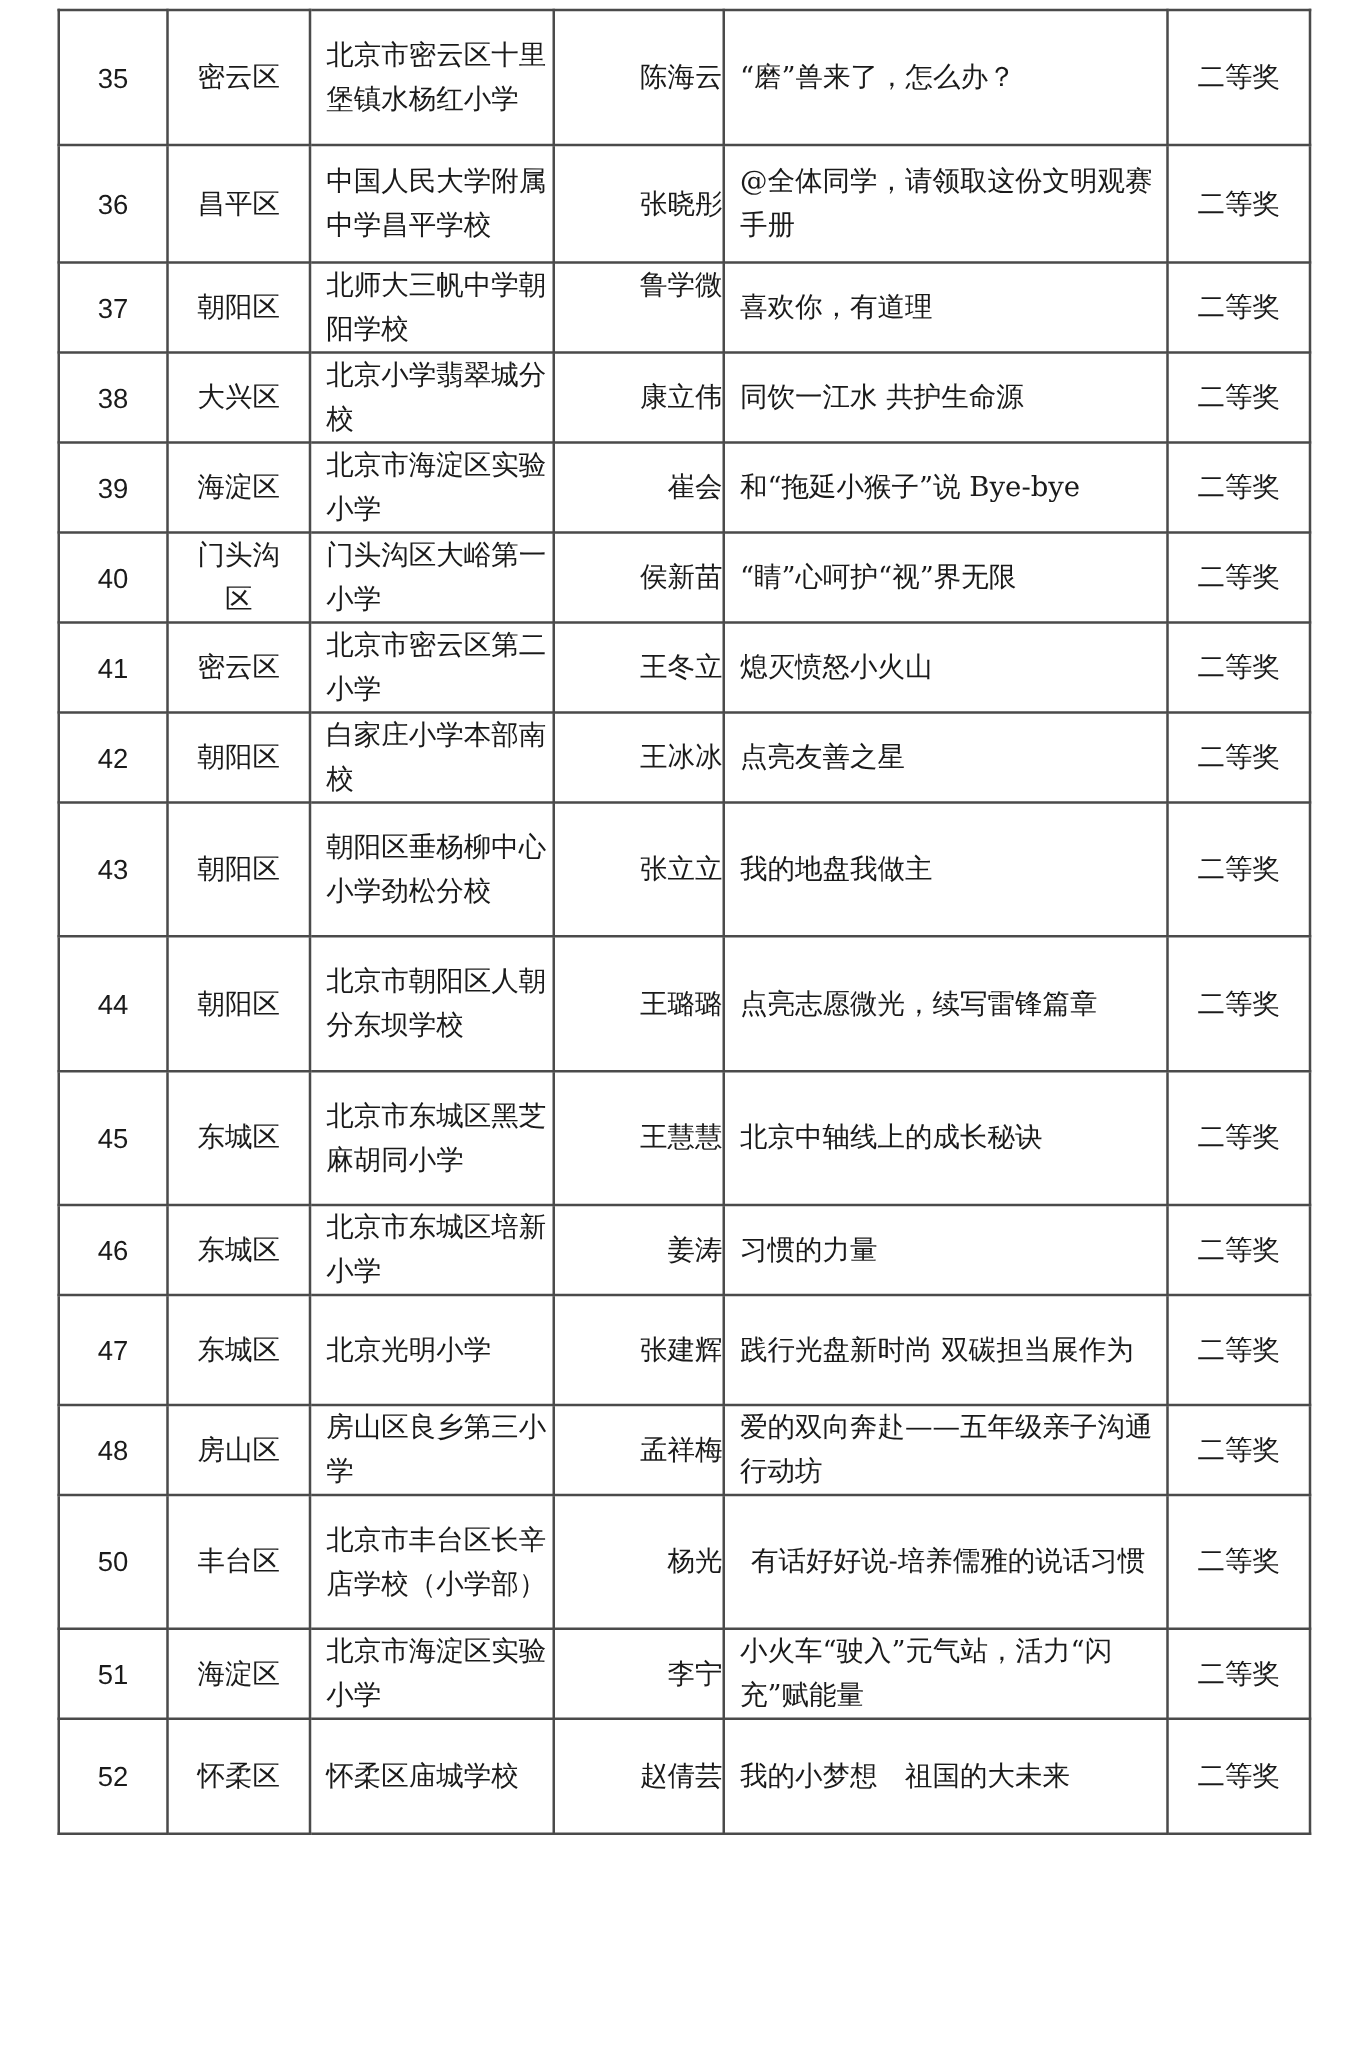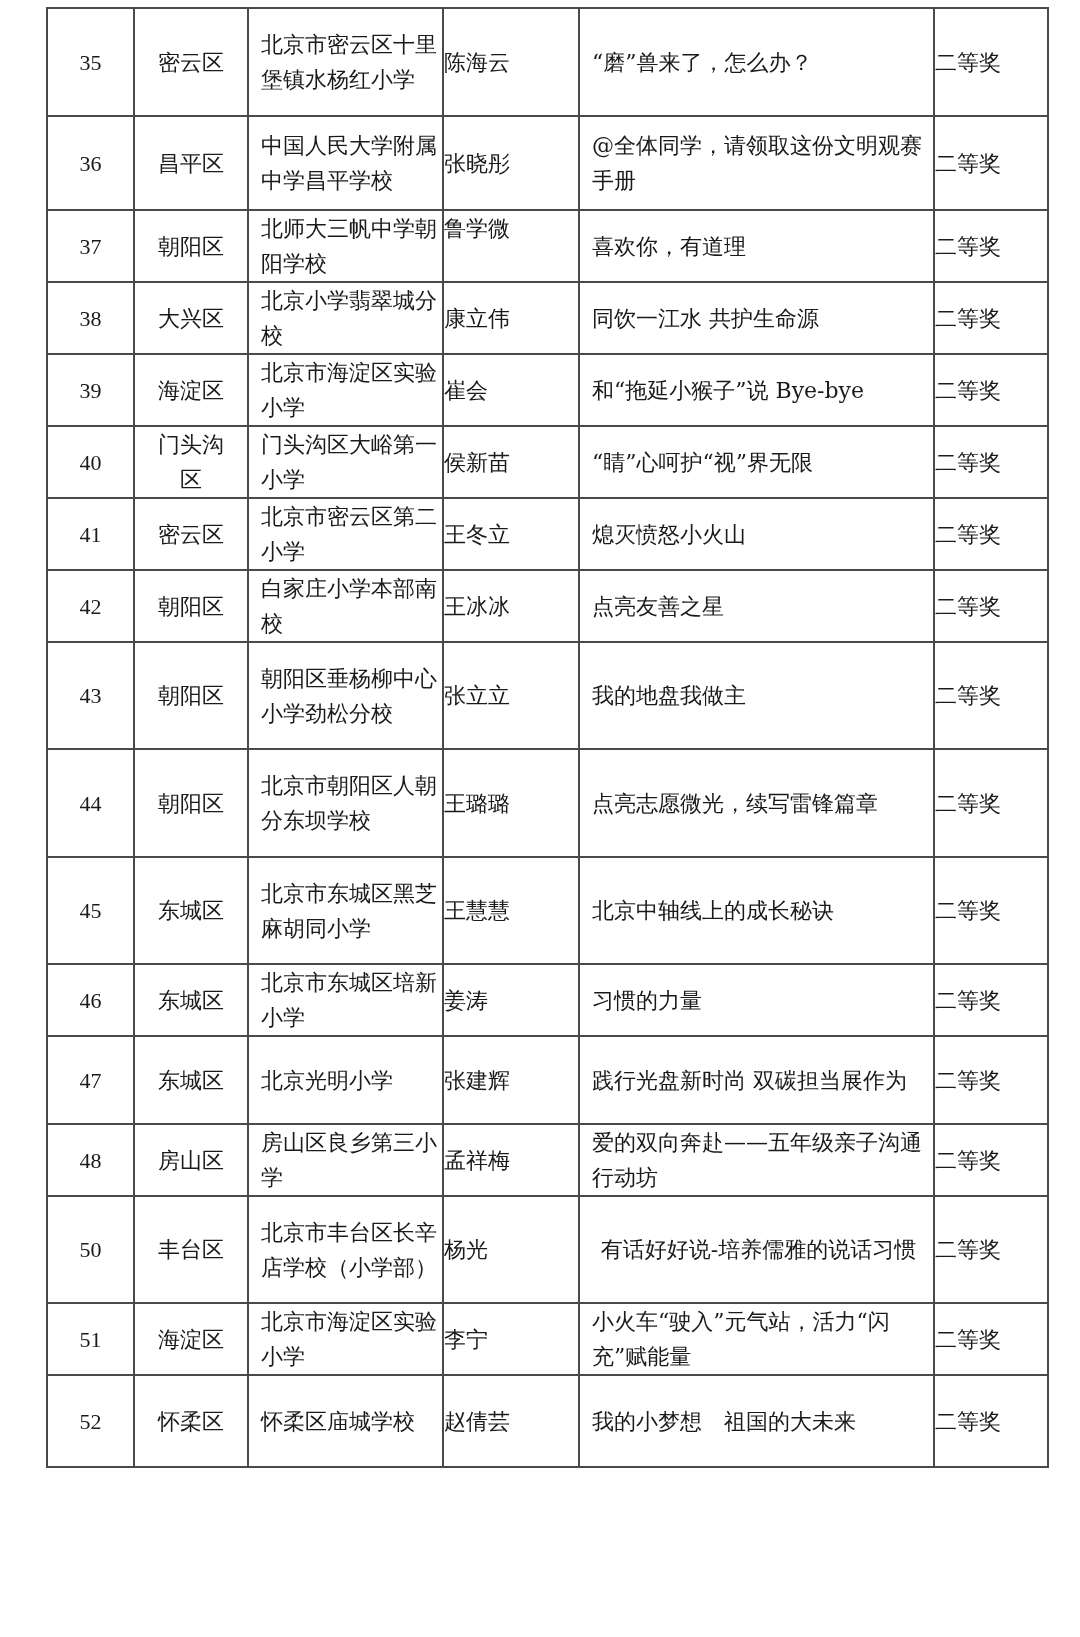--- a/index.html
+++ b/index.html
@@ -2,26 +2,26 @@
 <html><head>
 <meta charset="utf-8">
 <style>
   html, body { margin: 0; padding: 0; background: #ffffff; }
   body { width: 1080px; height: 1637px; position: relative; overflow: hidden;
          font-family: "DejaVu Serif", "Liberation Serif", serif; color: #1a1a1a; }
   table.awards { position: absolute; left: 46px; top: 7px; border-collapse: collapse;
                  table-layout: fixed; width: 953px; }
   table.awards td { border: 2px solid #4a4a4a; padding: 0; font-size: 22px; line-height: 35px;
                     vertical-align: middle; }
-  td.c-no { width: 85px; text-align: center; font-family: Liberation Serif, serif; font-size: 23px; }
+  td.c-no { width: 85px; text-align: center; font-family: Liberation Sans, sans-serif; font-size: 23px; }
   td.c-dist { width: 112px; text-align: center; }
   td.c-school { width: 177px; text-align: left; padding-left: 12px !important; padding-right: 4px !important; }
-  td.c-name { width: 134px; text-align: left; margin-top: 16px; }
+  td.c-name { width: 134px; text-align: right; margin-top: 16px; }
   td.c-title { width: 333px; text-align: left; padding-left: 12px !important; padding-right: 8px !important; }
-  td.c-prize { width: 112px; text-align: left; }
+  td.c-prize { width: 112px; text-align: center; }
   td.c-name.top { vertical-align: top; }
   td.c-title.center { text-align: center; }
   .dist-wrap { display: inline-block; width: 72px; }
 </style>
 </head>
 <body>
 
 <table class="awards">
   <tbody>
     <tr style="height:108px">

